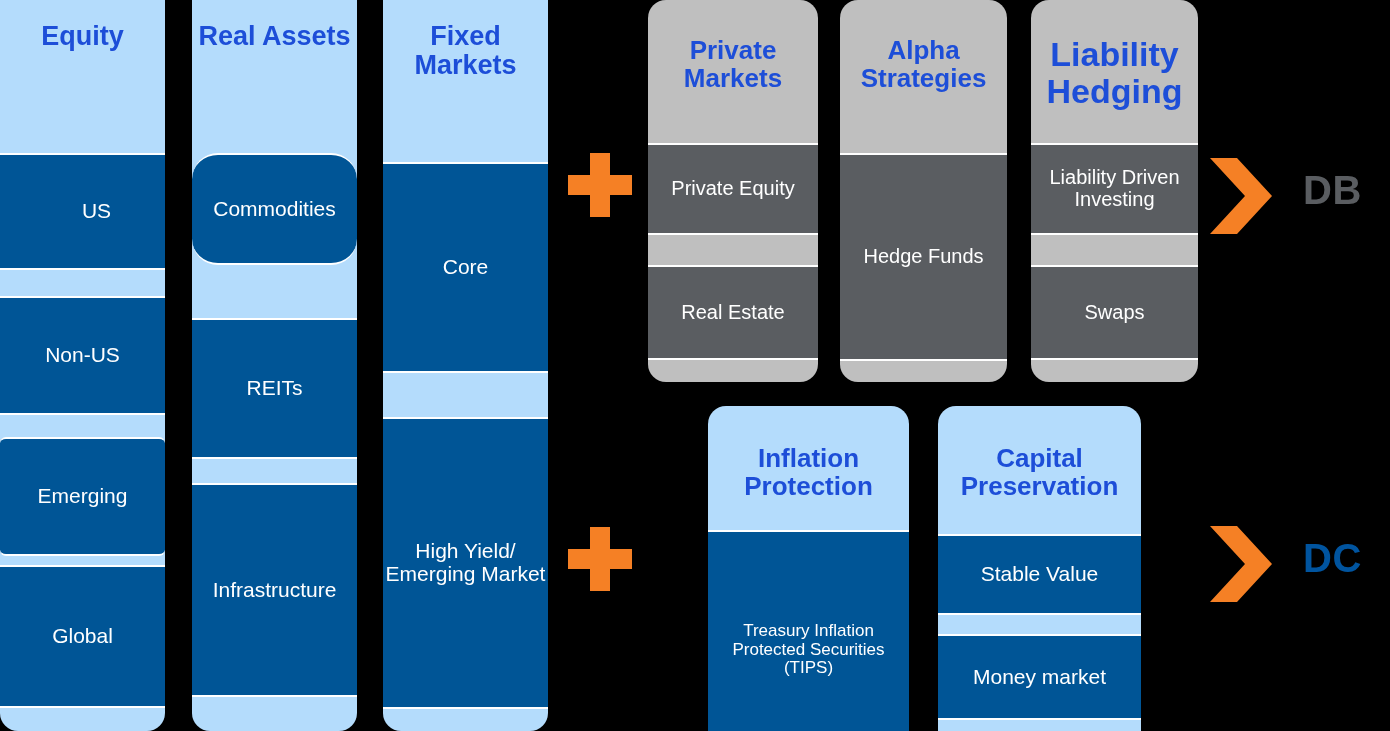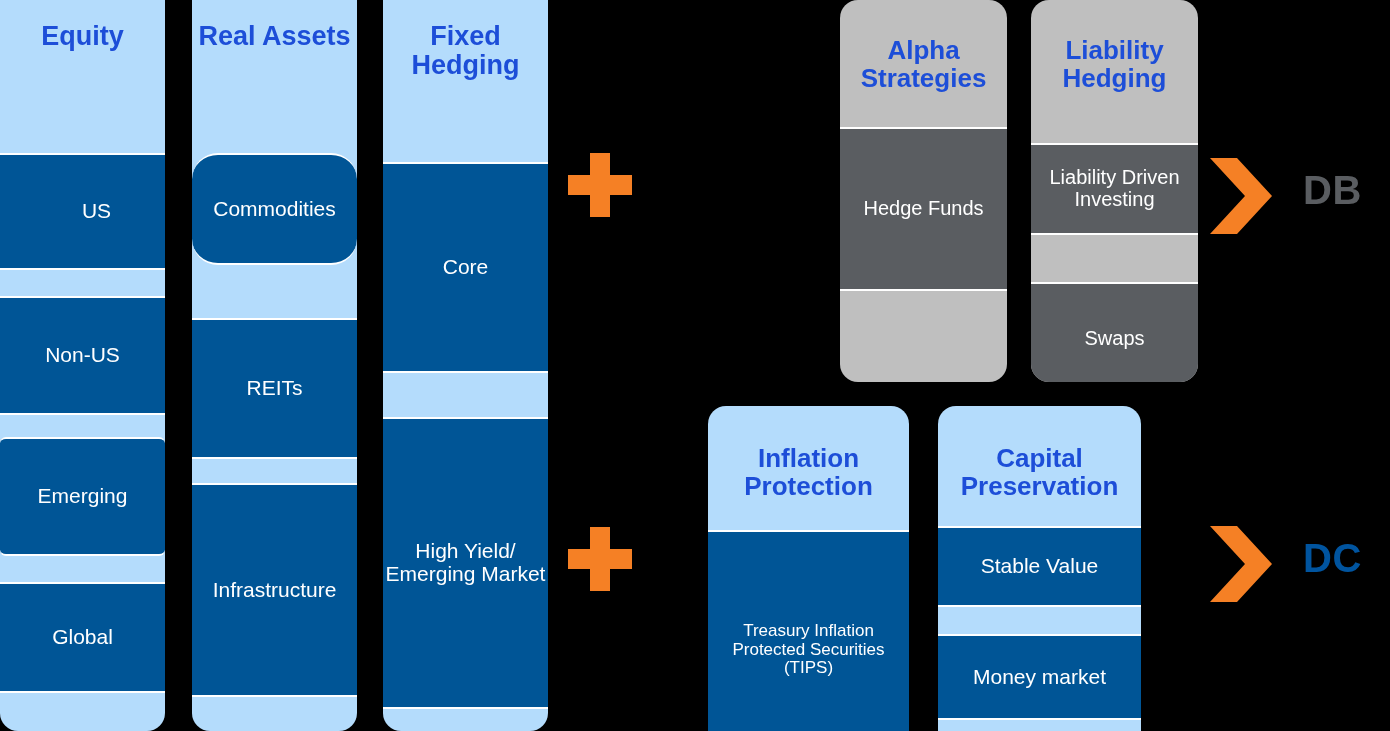--- a/index.html
+++ b/index.html
@@ -82,51 +82,56 @@
 </head>
 <body>
 
 <div id="canvas">
 
   <div class="col blue" style="left:0px; top:-20px; width:165px; height:751px;">
     <div class="col-head" style="top:42px; font-size:27px;">Equity</div>
     <div class="band dkblue" style="top:173px; height:117px; font-size:21px;padding-left:28px;">US</div>
     <div class="band dkblue" style="top:316px; height:119px; font-size:21px;">Non-US</div>
     <div class="band dkblue" style="top:457px; height:119px; font-size:21px;border-radius:6px;">Emerging</div>
-    <div class="band dkblue" style="top:602px; height:111px; font-size:21px;">Global</div>
+    <div class="band dkblue" style="top:585px; height:143px; font-size:21px;">Global</div>
   </div>
 
   <div class="col blue" style="left:192px; top:-20px; width:165px; height:751px;">
     <div class="col-head" style="top:42px; font-size:27px;">Real Assets</div>
     <div class="band dkblue" style="top:173px; height:112px; font-size:21px;border-radius:26px;">Commodities</div>
     <div class="band dkblue" style="top:338px; height:141px; font-size:21px;">REITs</div>
     <div class="band dkblue" style="top:503px; height:214px; font-size:21px;">Infrastructure</div>
   </div>
 
   <div class="col blue" style="left:383px; top:-20px; width:165px; height:751px;">
-    <div class="col-head" style="top:42px; font-size:27px;">Fixed Hedging</div>
+    <div class="col-head" style="top:42px; font-size:27px;">Fixed Markets</div>
     <div class="band dkblue" style="top:182px; height:211px; font-size:21px;">Core</div>
     <div class="band dkblue" style="top:437px; height:292px; font-size:21px;">High Yield/ Emerging Market</div>
   </div>
 
   <div class="plus" style="left:568px; top:153px; width:64px; height:64px;">
     <div class="bar-h" style="left:0; top:22px; width:64px; height:20px;"></div>
     <div class="bar-v" style="left:22px; top:0; width:20px; height:64px;"></div>
   </div>
 
+  <div class="col gray" style="left:648px; top:0px; width:170px; height:382px;">
+    <div class="col-head" style="top:36px; font-size:26px; padding:0 8px;">Private Markets</div>
+    <div class="band dkgray" style="top:143px; height:92px; font-size:20px;">Private Equity</div>
+    <div class="band dkgray" style="top:265px; height:95px; font-size:20px;">Real Estate</div>
+  </div>
 
   <div class="col gray" style="left:840px; top:0px; width:167px; height:382px;">
     <div class="col-head" style="top:36px; font-size:26px; padding:0 4px;">Alpha Strategies</div>
-    <div class="band dkgray" style="top:127px; height:164px; font-size:20px;">Hedge Funds</div>
+    <div class="band dkgray" style="top:153px; height:208px; font-size:20px;">Hedge Funds</div>
   </div>
 
   <div class="col gray" style="left:1031px; top:0px; width:167px; height:382px;">
-    <div class="col-head" style="top:36px; font-size:26px; padding:0 4px;">Liability Hedging</div>
+    <div class="col-head" style="top:36px; font-size:34px; padding:0 4px;">Liability Hedging</div>
     <div class="band dkgray" style="top:143px; height:92px; font-size:20px;">Liability Driven Investing</div>
-    <div class="band dkgray" style="top:282px; height:114px; font-size:20px;">Swaps</div>
+    <div class="band dkgray" style="top:265px; height:95px; font-size:20px;">Swaps</div>
   </div>
 
   <div class="chevron" style="left:1210px; top:158px; width:62px; height:76px;">
     <svg width="62" height="76" viewBox="0 0 62 76">
       <polygon points="0,0 27,0 62,38 27,76 0,76 35,38" fill="#f58025"></polygon>
     </svg>
   </div>
   <div class="endlabel db" style="left:1303px; top:168px; font-size:40px;">DB</div>
 
   <div class="plus" style="left:568px; top:527px; width:64px; height:64px;">
@@ -134,21 +139,21 @@
     <div class="bar-v" style="left:22px; top:0; width:20px; height:64px;"></div>
   </div>
 
   <div class="col blue" style="left:708px; top:406px; width:201px; height:345px;">
     <div class="col-head" style="top:38px; font-size:26px; padding:0 6px;">Inflation Protection</div>
     <div class="band dkblue" style="top:124px; height:240px; font-size:17px; padding:0 8px;">Treasury Inflation Protected Securities (TIPS)</div>
   </div>
 
   <div class="col blue" style="left:938px; top:406px; width:203px; height:345px;">
     <div class="col-head" style="top:38px; font-size:26px; padding:0 4px;">Capital Preservation</div>
-    <div class="band dkblue" style="top:120px; height:81px; font-size:21px;">Stable Value</div>
+    <div class="band dkblue" style="top:128px; height:81px; font-size:21px;">Stable Value</div>
     <div class="band dkblue" style="top:228px; height:86px; font-size:21px;">Money market</div>
   </div>
 
   <div class="chevron" style="left:1210px; top:526px; width:62px; height:76px;">
     <svg width="62" height="76" viewBox="0 0 62 76">
       <polygon points="0,0 27,0 62,38 27,76 0,76 35,38" fill="#f58025"></polygon>
     </svg>
   </div>
   <div class="endlabel dc" style="left:1303px; top:536px; font-size:40px;">DC</div>
 

